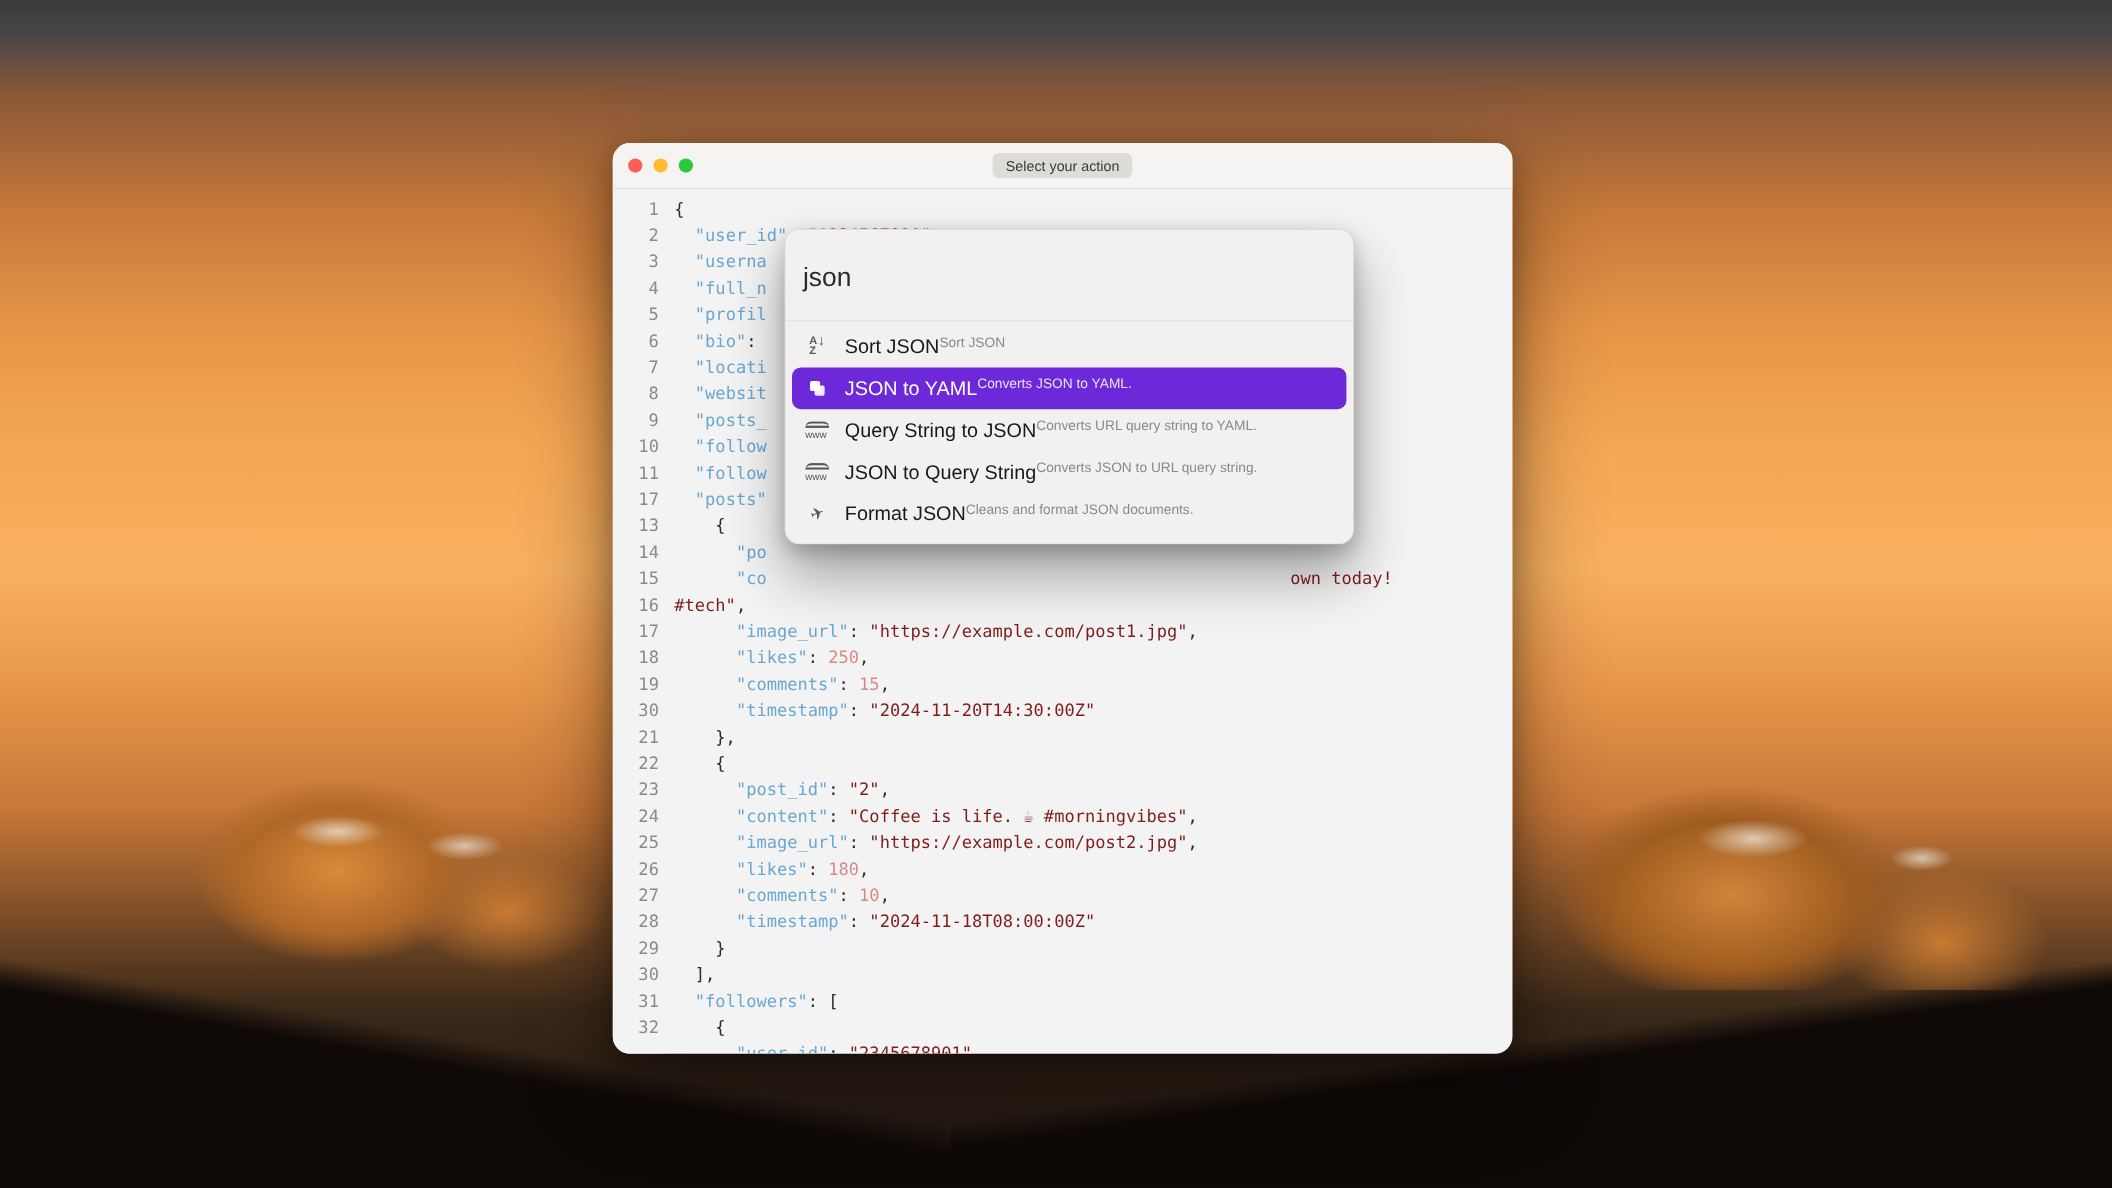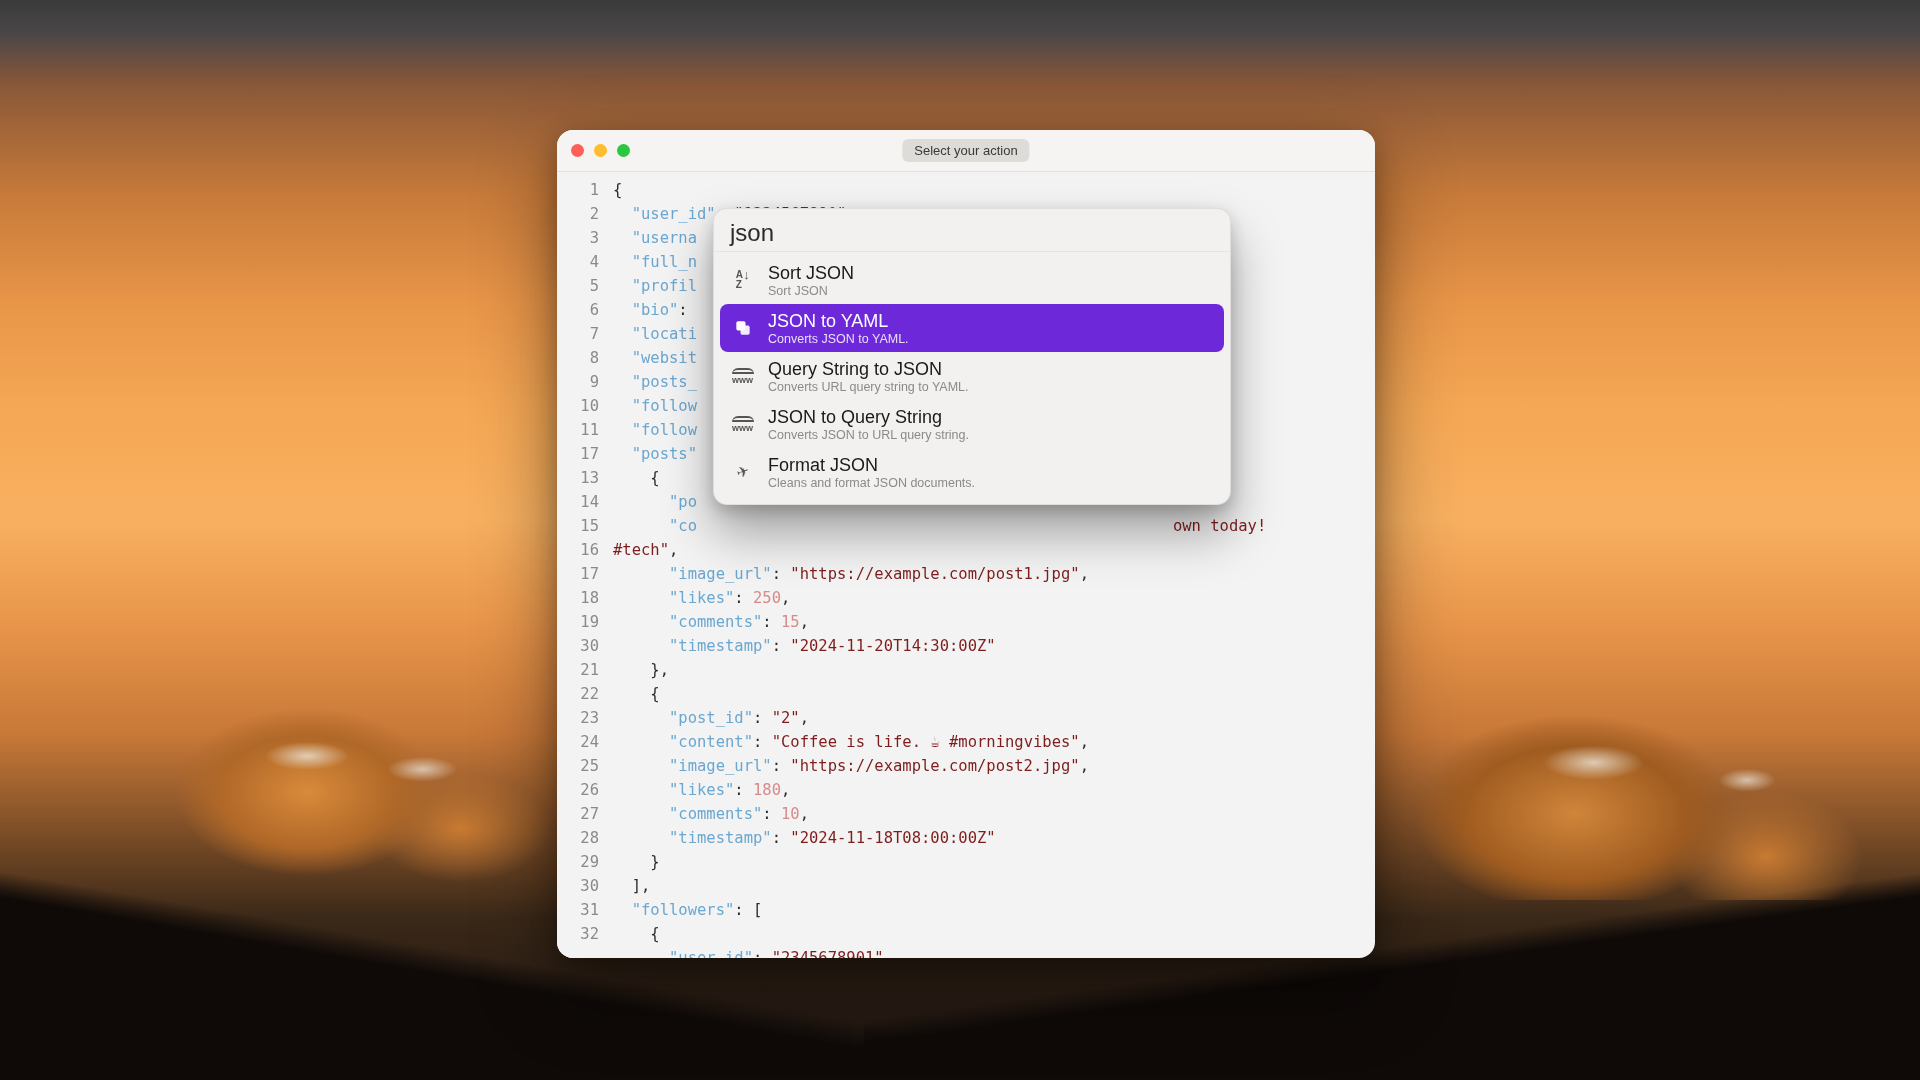--- a/index.html
+++ b/index.html
@@ -77,42 +77,42 @@
 .n{ color:#d88a8a; }
 .p{ color:#2c2c2c; }
 
 .palette{
   position:absolute; left:713px; top:208px; width:518px;
   background:#f2f1f0; border-radius:14px;
   box-shadow:0 28px 50px rgba(0,0,0,.34), 0 6px 16px rgba(0,0,0,.18);
   overflow:hidden; border:1px solid rgba(0,0,0,.08);
 }
 .palette-search{
-  padding:10px 16px 4px; font-size:24px; color:#2b2b2b;
-  border-bottom:1px solid #e6e4e2; font-weight:400;
+  padding:10px 16px 24px; font-size:24px; color:#2b2b2b;
+  border-bottom:1px solid #e6e4e2; font-weight:400;margin-top:20px;
 }
 .palette-list{ padding:4px 6px 8px; }
 .palette-item{
   display:flex; align-items:center; gap:12px;
   padding:6px 10px; border-radius:8px;
 }
 .palette-item.selected{ background:#6d28d9; color:#fff; }
 .palette-icon{
   width:26px; height:26px; display:flex; align-items:center; justify-content:center;
   color:#555; flex-shrink:0;
 }
 .palette-item.selected .palette-icon{ color:#fff; }
-.palette-text{ display:flex; flex-direction:column; }
+.palette-text{ display:flex; }
 .palette-title{ font-size:18px; line-height:22px; color:#1a1a1a; }
 .palette-sub{ font-size:12.5px; color:#8a8a8a; }
 .palette-item.selected .palette-title{ color:#fff; }
 .palette-item.selected .palette-sub{ color:rgba(255,255,255,.85); }
 .icon-az{ font-size:10px; font-weight:700; letter-spacing:.5px; line-height:10px; text-align:left; }
 .icon-az .arrow{ font-size:13px; vertical-align:middle; }
-.icon-www{ font-size:9px; font-weight:700; }
+.icon-www{ font-size:9px; font-weight:400; }
 .icon-fmt{ font-size:15px; }
 .icon-copy svg{ width:20px; height:20px; }
 </style>
 </head>
 <body>
 
 <div class="bg-layer"></div>
 <div class="snow"></div>
 
 <div class="window">

